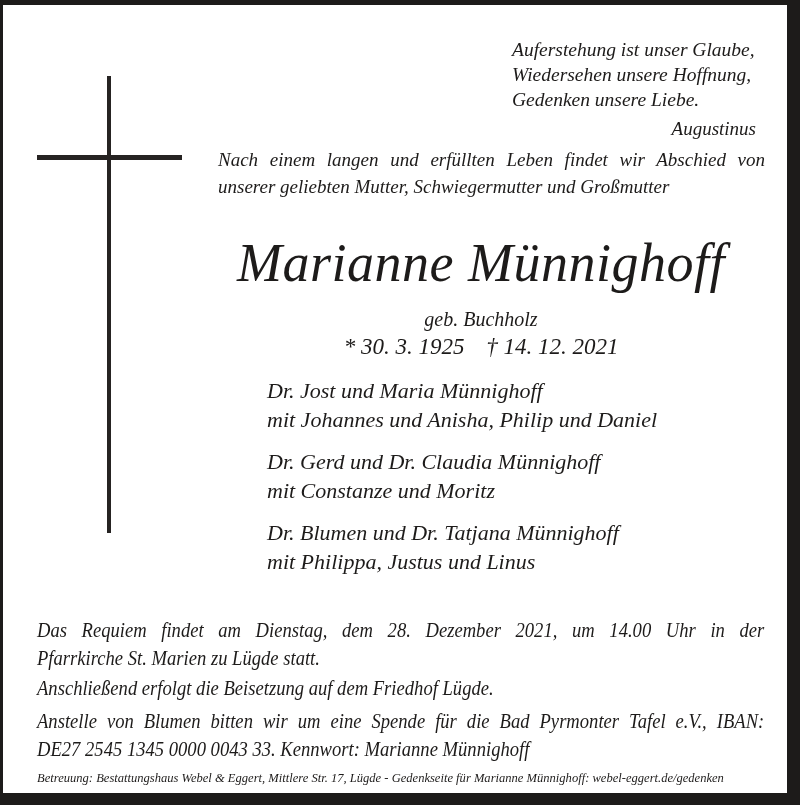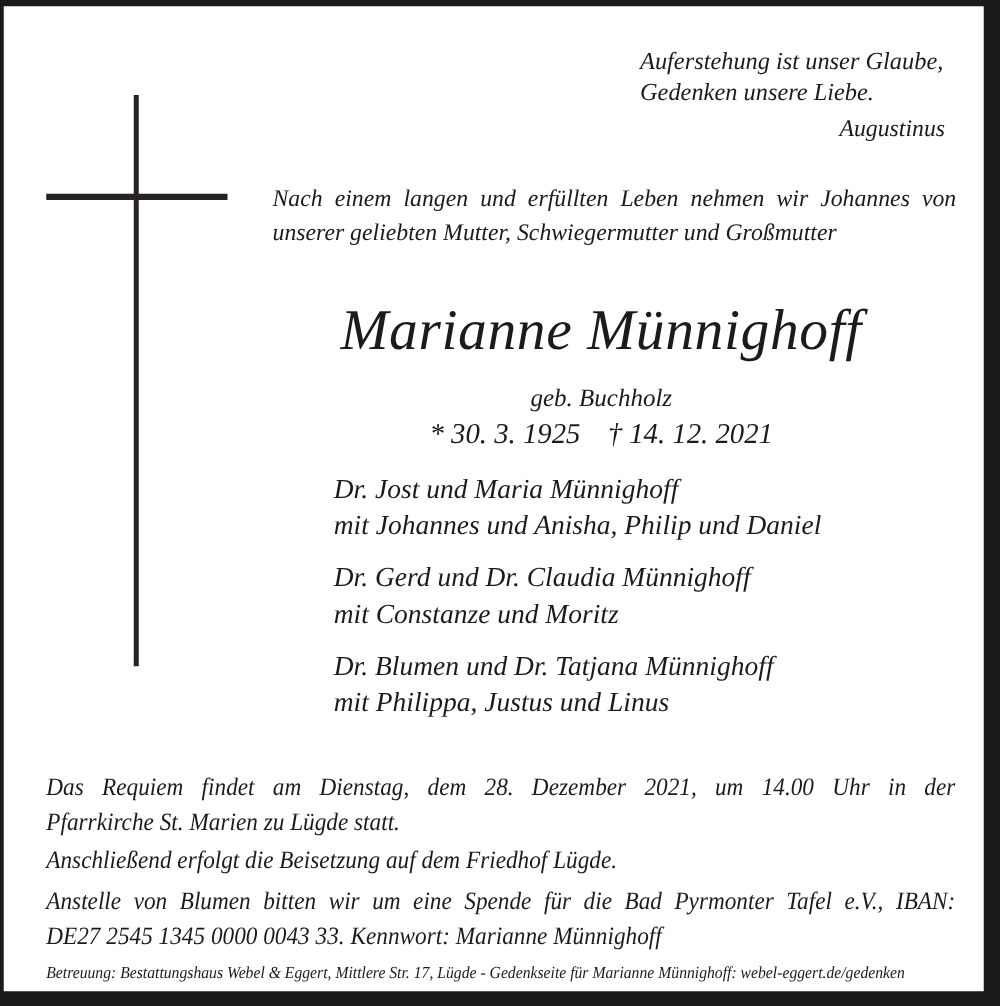--- a/index.html
+++ b/index.html
@@ -63,21 +63,21 @@
   .just { text-align: justify; text-align-last: justify; }
 
   
   .name-block {
     left: 158px; top: 231px;
     width: 640px;
     text-align: center;
     font-style: italic;
   }
   .deceased-name {
-    font-size: 46px;
+    font-size: 54px;
     letter-spacing: 0.5px;
     line-height: 55px;
   }
   .maiden-name {
     font-size: 20px;
     line-height: 24px;
     margin-top: 16px;
   }
   .dates-line {
     font-size: 23px;
@@ -129,26 +129,27 @@
 
 <div class="page">
 
   <div>
     <div class="abs cross-v"></div>
     <div class="abs cross-h"></div>
   </div>
 
   <div class="abs quote">
     <div>Auferstehung ist unser Glaube,</div>
+    <div>Wiedersehen unsere Hoffnung,</div>
     <div>Gedenken unsere Liebe.</div>
     <div class="attribution">Augustinus</div>
   </div>
 
   <div class="abs intro">
-    <div class="just">Nach einem langen und erfüllten Leben nehmen wir Johannes von</div>
+    <div class="just">Nach einem langen und erfüllten Leben findet wir Abschied von</div>
     <div>unserer geliebten Mutter, Schwiegermutter und Großmutter</div>
   </div>
 
   <div class="abs name-block">
     <div class="deceased-name">Marianne Münnighoff</div>
     <div class="maiden-name">geb. Buchholz</div>
     <div class="dates-line">
       <span>* 30. 3. 1925</span>
       <span class="death-date">† 14. 12. 2021</span>
     </div>

